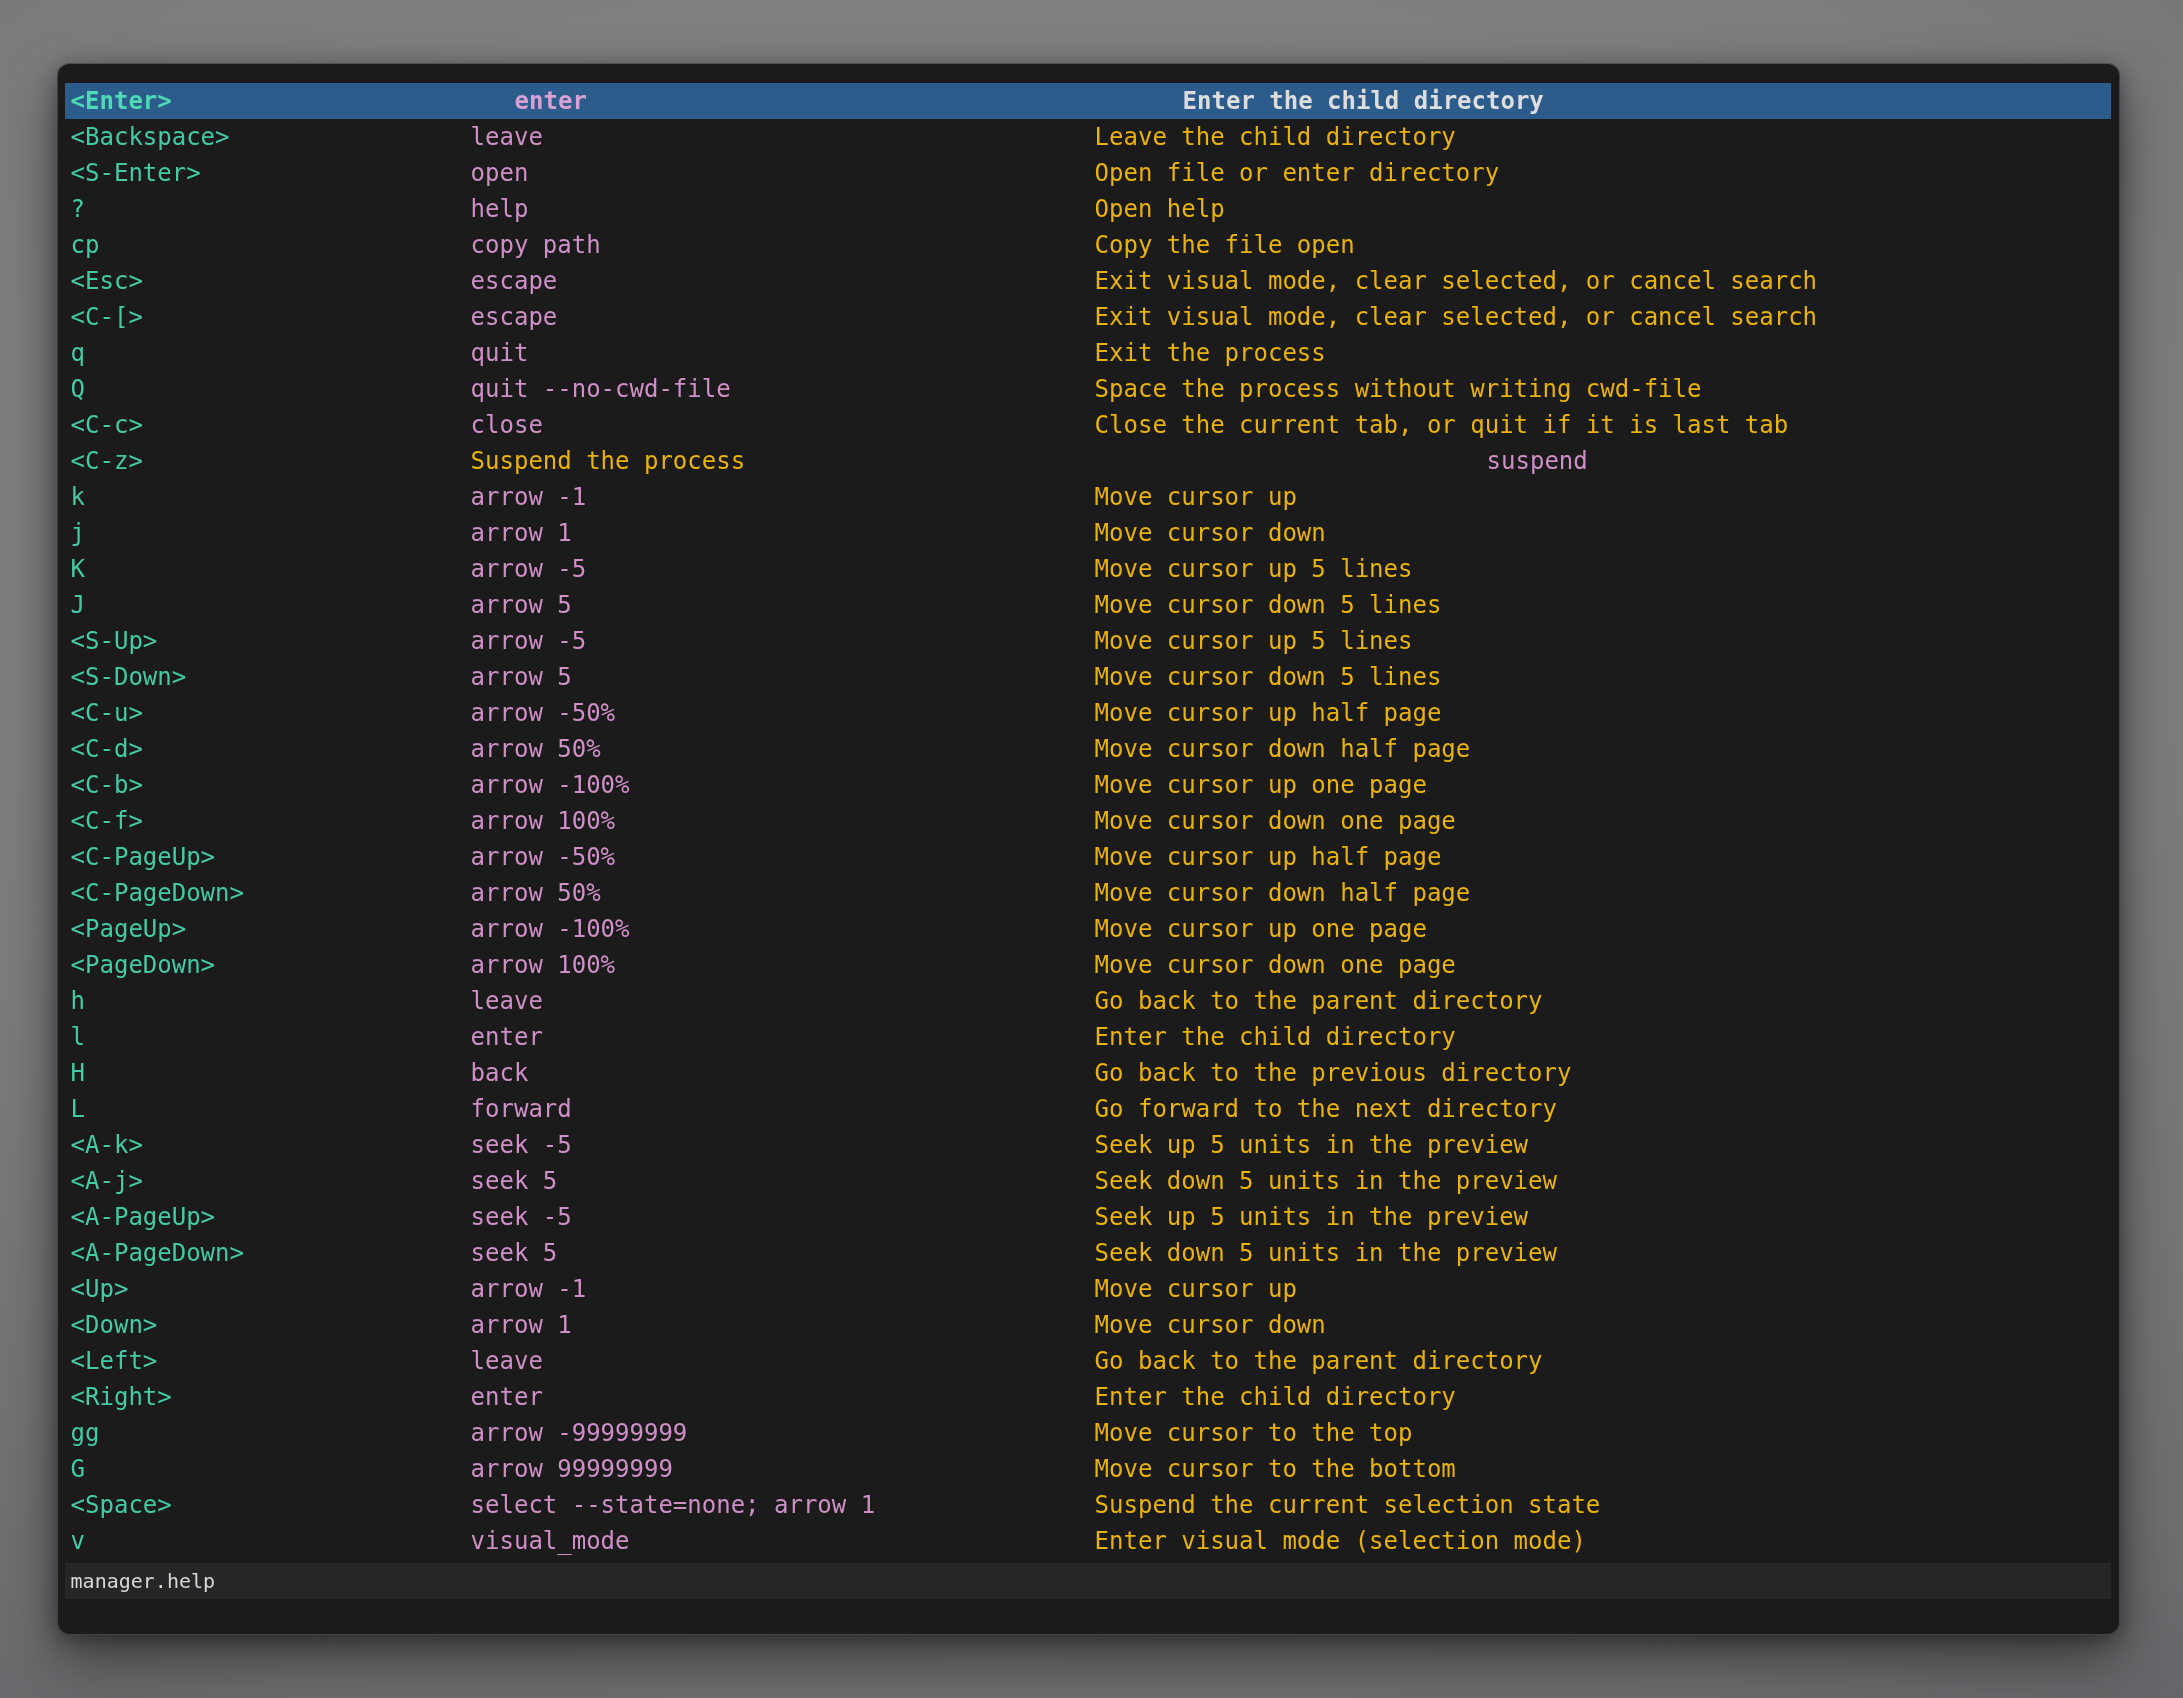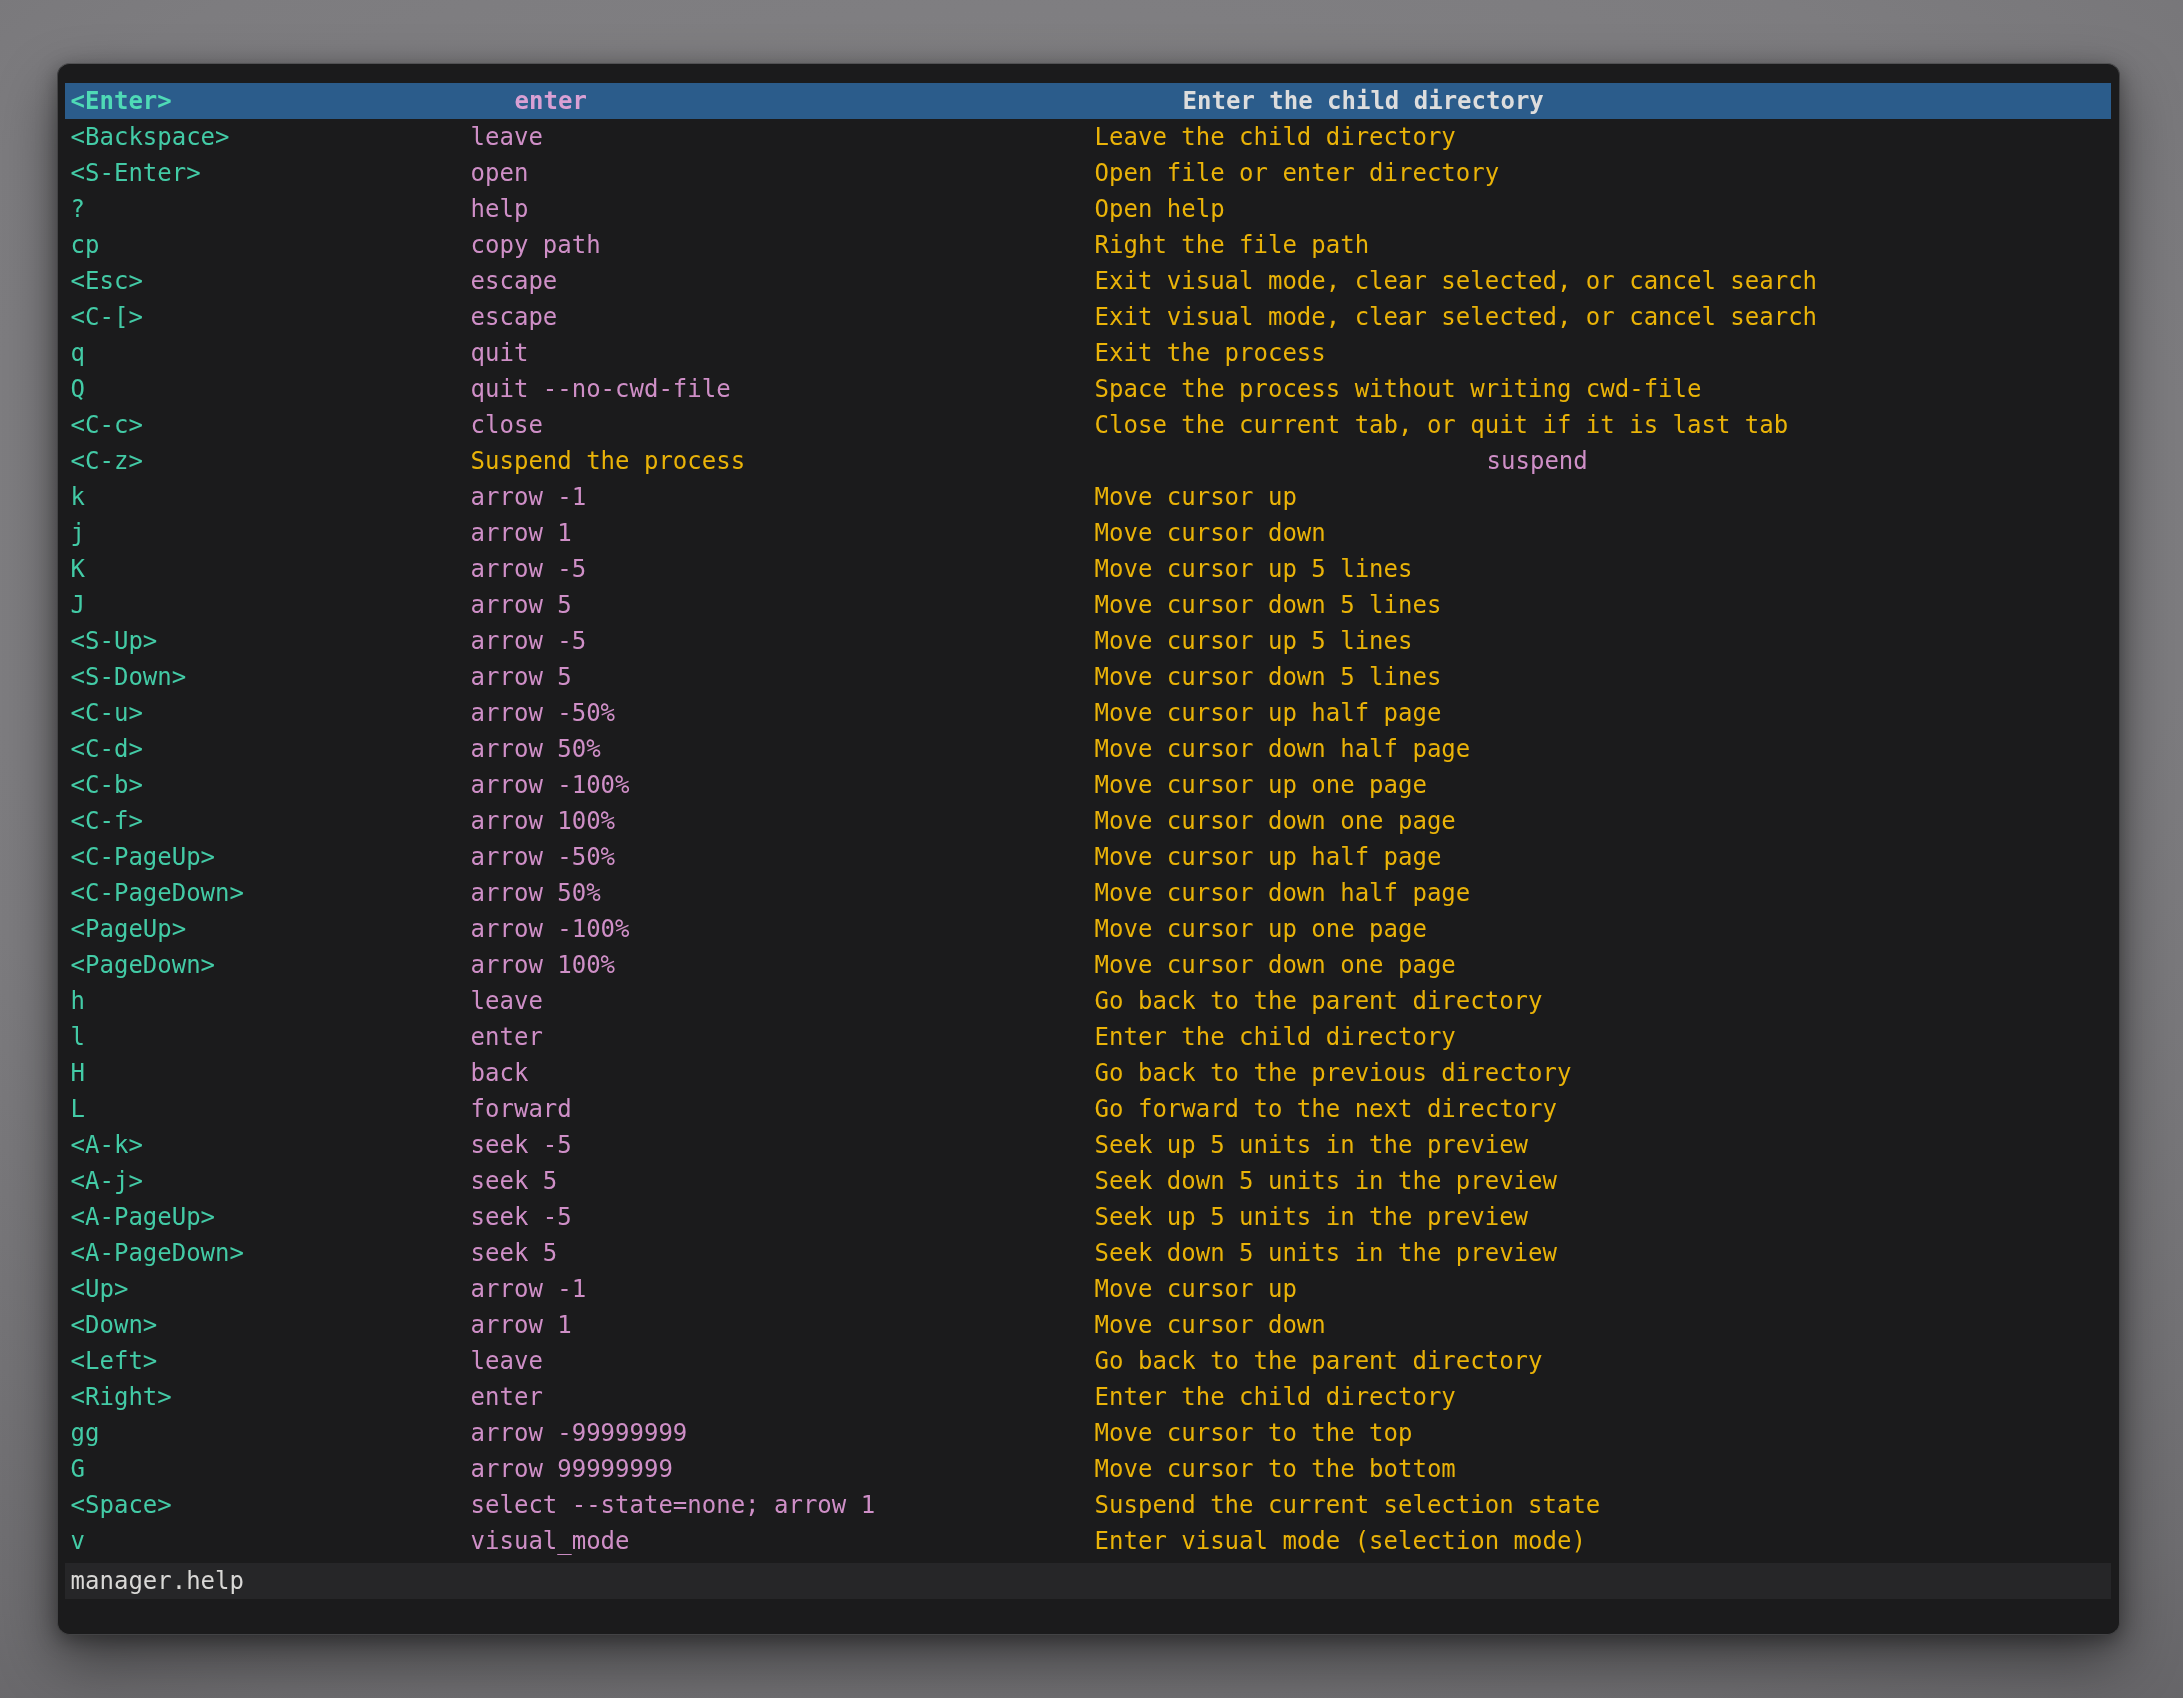--- a/index.html
+++ b/index.html
@@ -45,21 +45,21 @@
   .row.selected .cell.cmd  { color: #d9a0d4; }
   .row.selected .cell.desc { color: #dddddd; }
   .status-bar {
     position: absolute;
     left: 6.7px; right: 8.4px;
     top: 1499px;
     height: 36px;
     line-height: 36px;
     background: #262628;
     color: #d9d8d6;
-    font-size: 24px;
+    font-size: 20px;
     padding-left: 5.9px;
     white-space: pre;
   }
 </style>
 </head>
 <body>
 
 <div class="terminal-window">
   <div class="help-list">
       <div class="row selected">
@@ -78,21 +78,21 @@
     <span class="cell desc">Open file or enter directory</span>
   </div>
       <div class="row">
     <span class="cell key">?</span>
     <span class="cell cmd">help</span>
     <span class="cell desc">Open help</span>
   </div>
       <div class="row">
     <span class="cell key">cp</span>
     <span class="cell cmd">copy path</span>
-    <span class="cell desc">Right the file path</span>
+    <span class="cell desc">Copy the file open</span>
   </div>
       <div class="row">
     <span class="cell key">&lt;Esc&gt;</span>
     <span class="cell cmd">escape</span>
     <span class="cell desc">Exit visual mode, clear selected, or cancel search</span>
   </div>
       <div class="row">
     <span class="cell key">&lt;C-[&gt;</span>
     <span class="cell cmd">escape</span>
     <span class="cell desc">Exit visual mode, clear selected, or cancel search</span>

